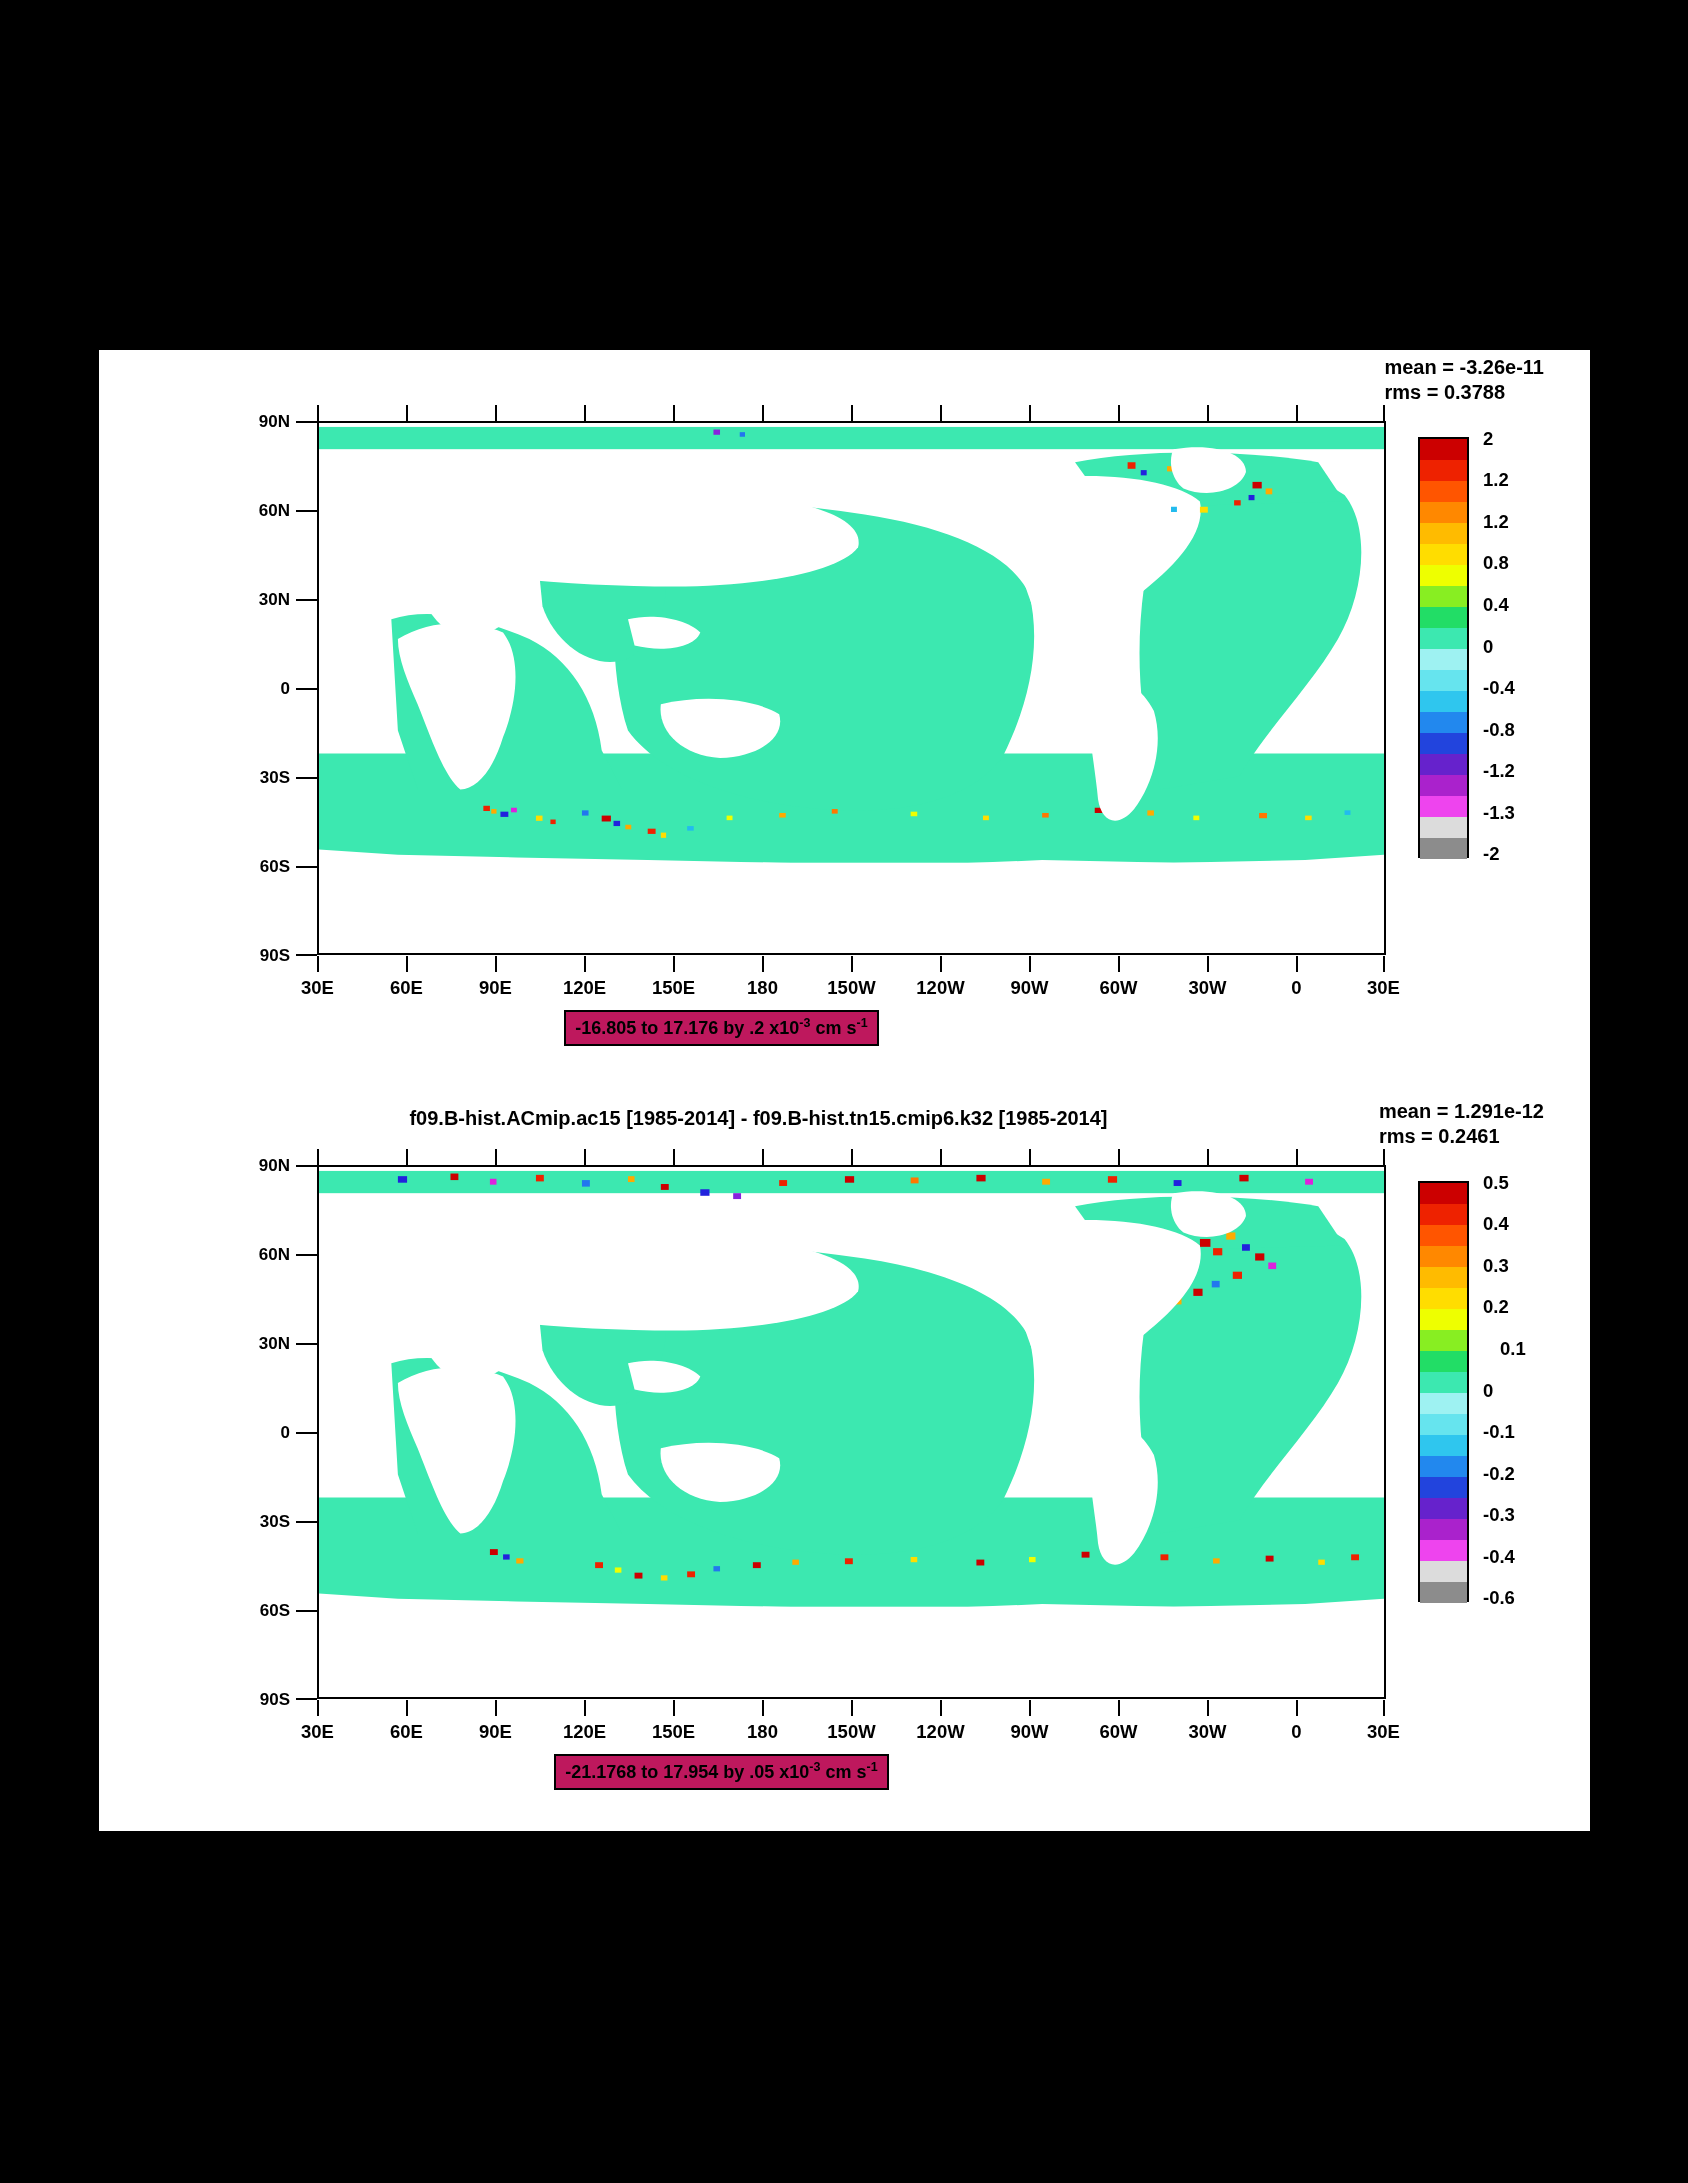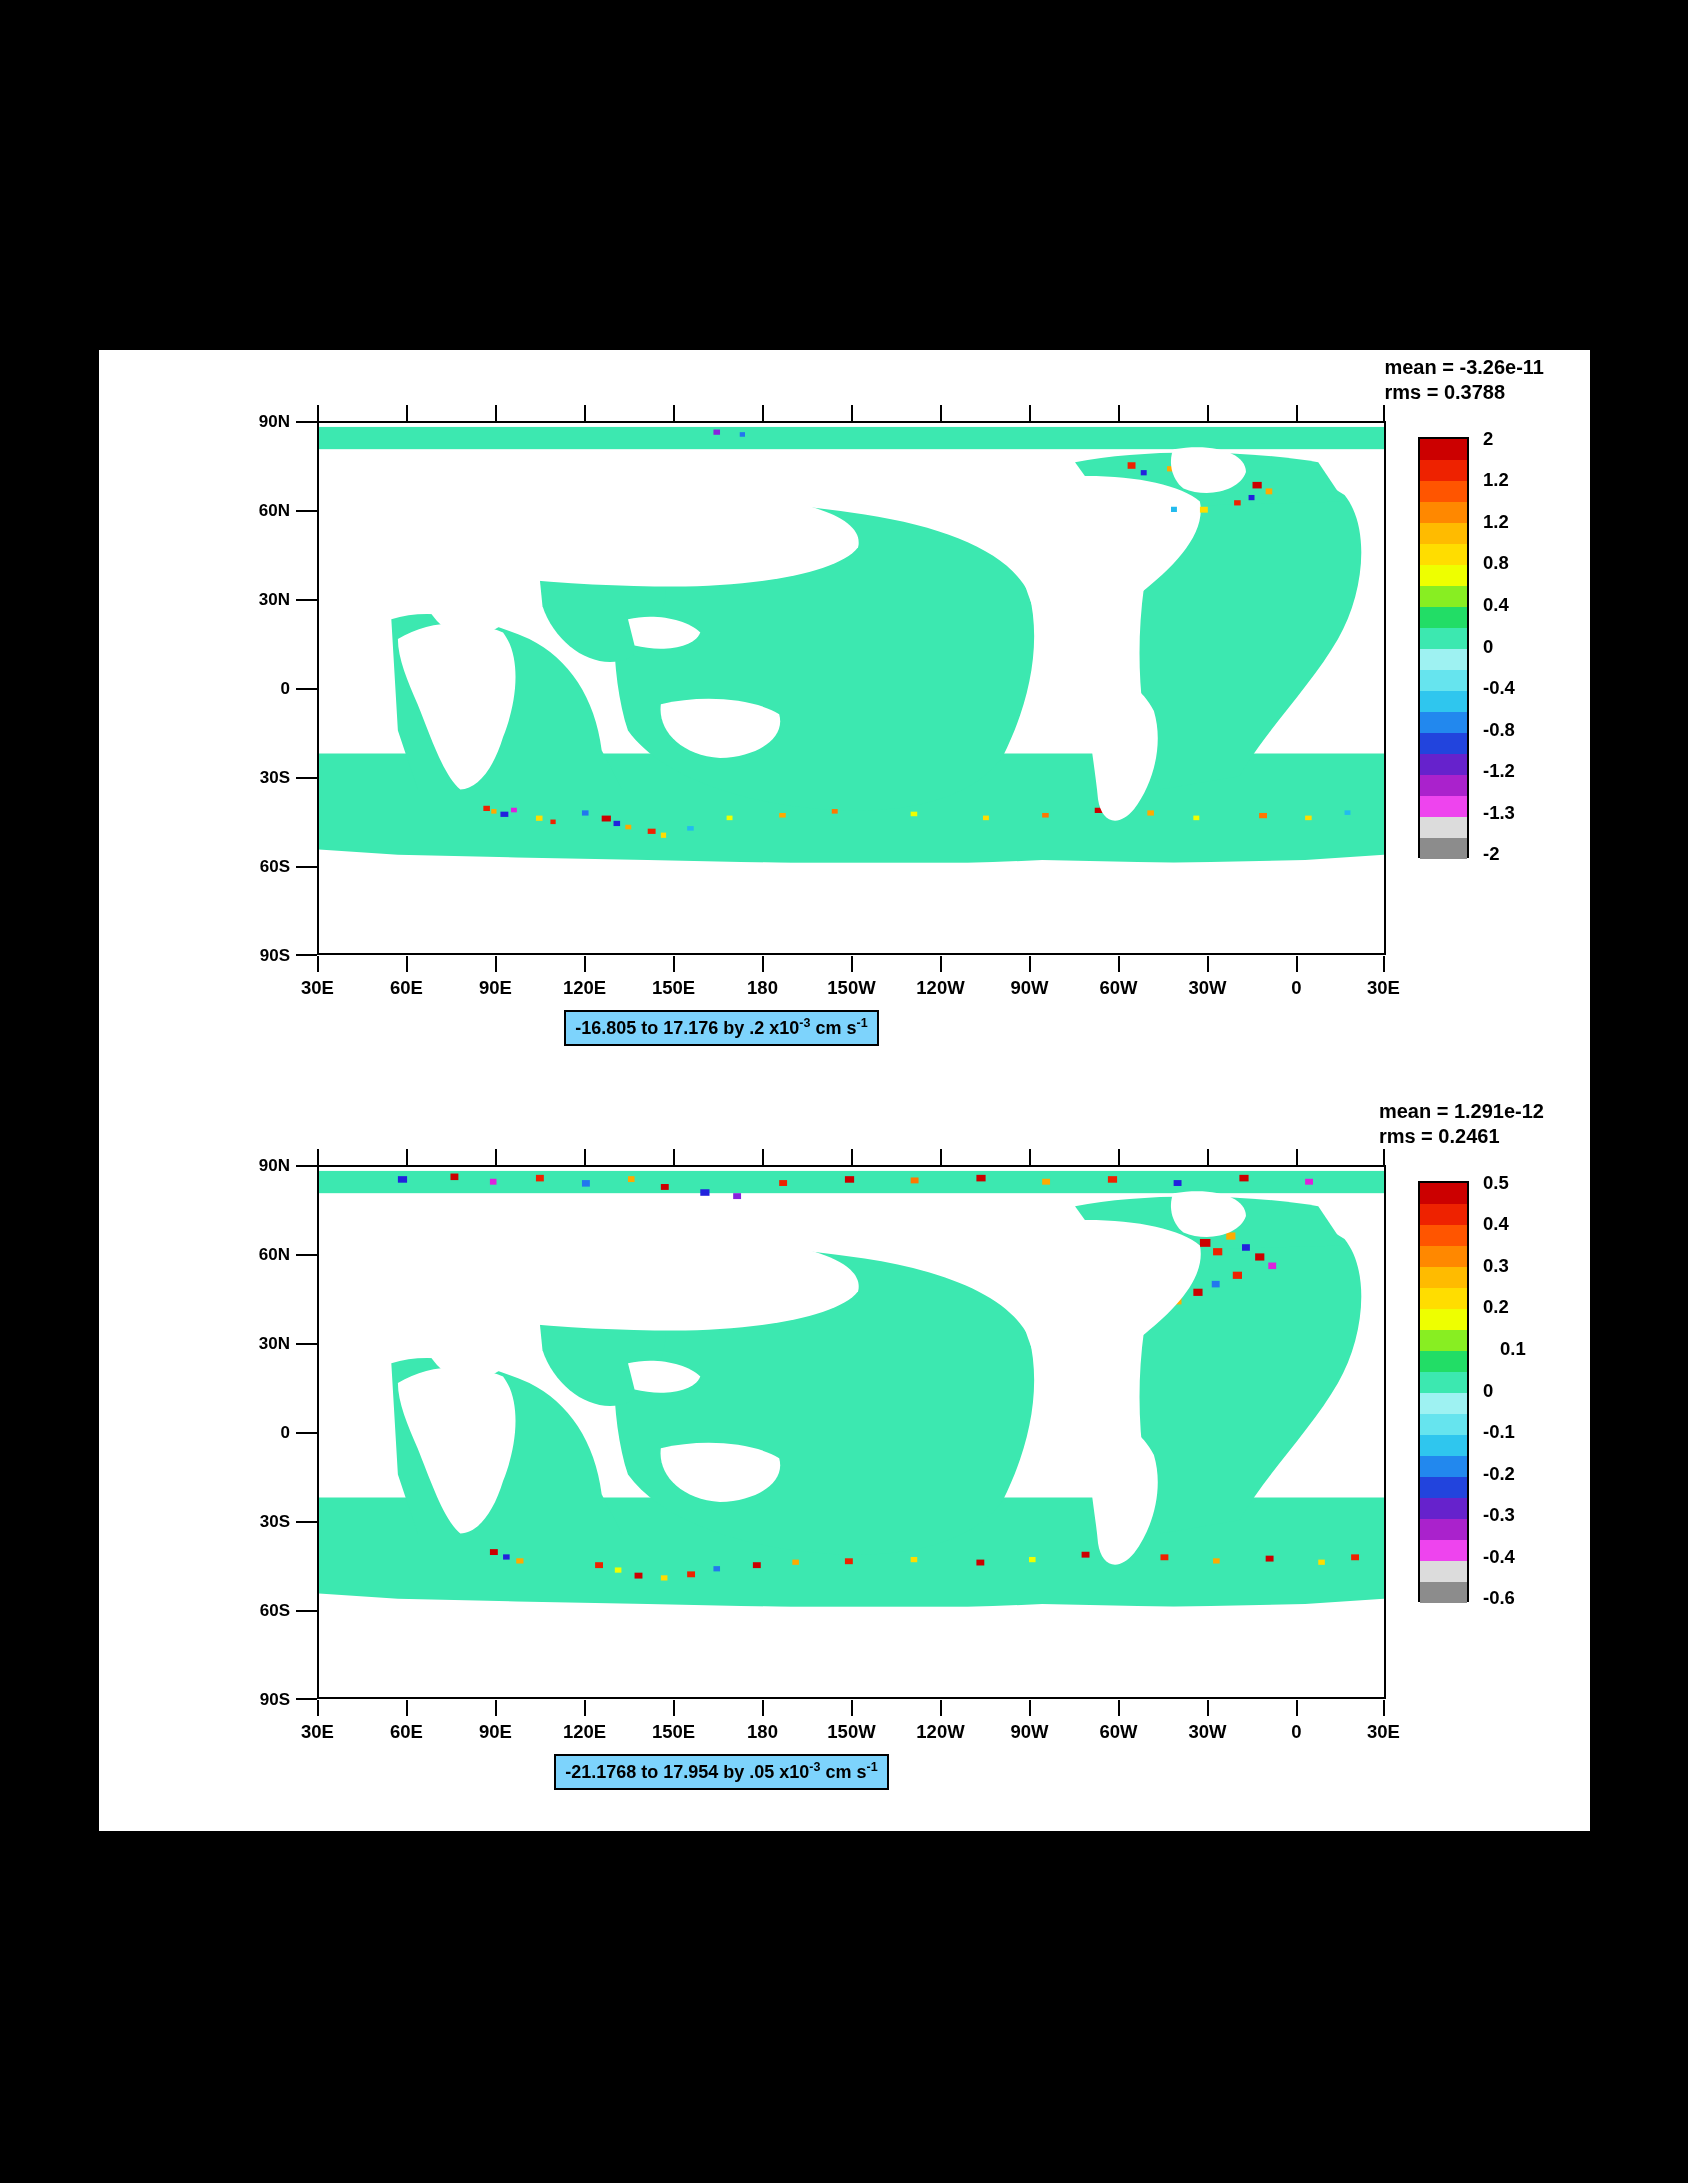--- a/index.html
+++ b/index.html
@@ -113,21 +113,21 @@
     font-size: 18.5px;
     font-weight: bold;
     color: #000;
     white-space: nowrap;
   }
 
   
   .range-box {
     position: absolute;
     border: 2px solid #000;
-    background: #7dd3fc;
+    background: #be185d;
     padding: 4px 9.2px 5.3px 9.2px;
     font-size: 18px;
     font-weight: bold;
     color: #000;
     white-space: nowrap;
   }
   .range-box sup, .range-box sub { font-size: 12.5px; font-weight: bold; }
 </style>
 </head>
 <body>
@@ -330,20 +330,21 @@
     <div class="cbar-label" style="left:1384px; top:452px;">-1.3</div>
     <div class="cbar-label" style="left:1384px; top:493px;">-2</div>
 
     <div class="range-box" style="left:465px; top:660px;">
       <span>-16.805 to 17.176 by .2 x10</span><sup>-3</sup><span> cm s</span><sup>-1</sup>
     </div>
   </div>
 
   <div class="panel" id="panel-bottom">
 
+    <div class="panel-title">f09.B-hist.ACmip.ac15 [1985-2014] - f09.B-hist.tn15.cmip6.k32 [1985-2014]</div>
 
     <div class="stats">
       <div>mean = 1.291e-12</div>
       <div>rms = 0.2461</div>
     </div>
 
     <div class="lat-label" style="left:112px; top:62px;">90N</div>
     <div class="lat-label" style="left:112px; top:151px;">60N</div>
     <div class="lat-label" style="left:112px; top:240px;">30N</div>
     <div class="lat-label" style="left:112px; top:329px;">0</div>

